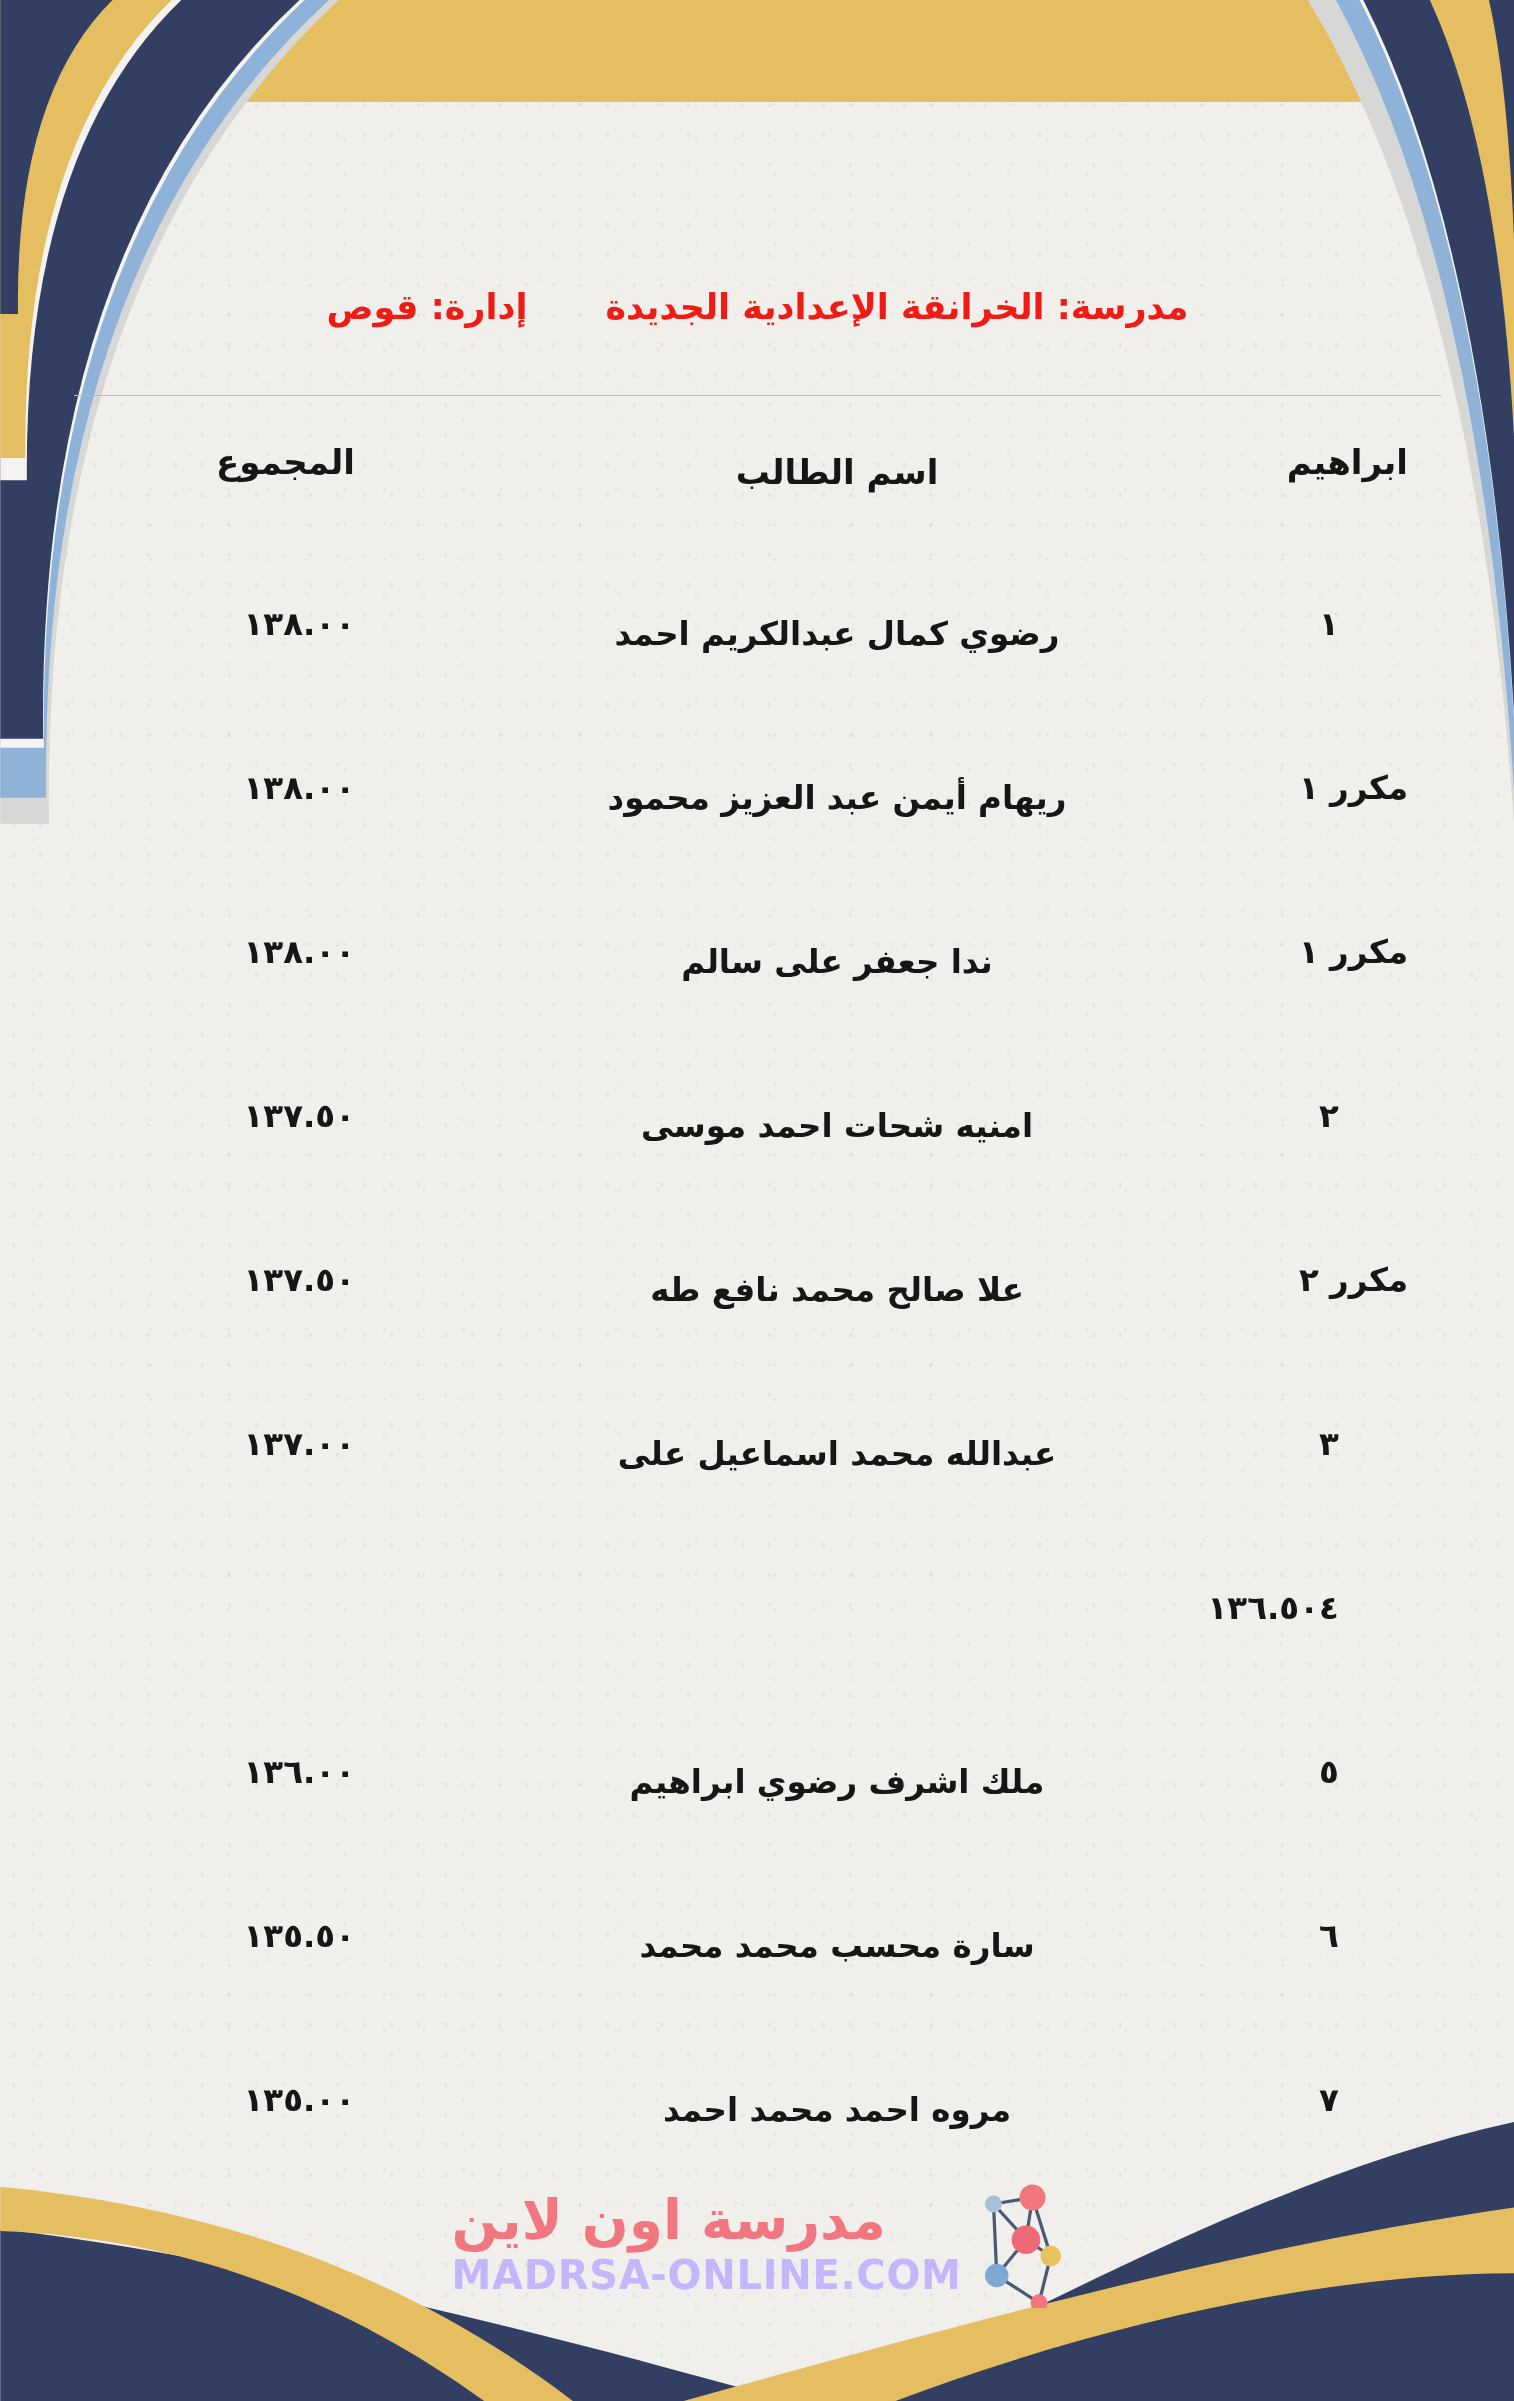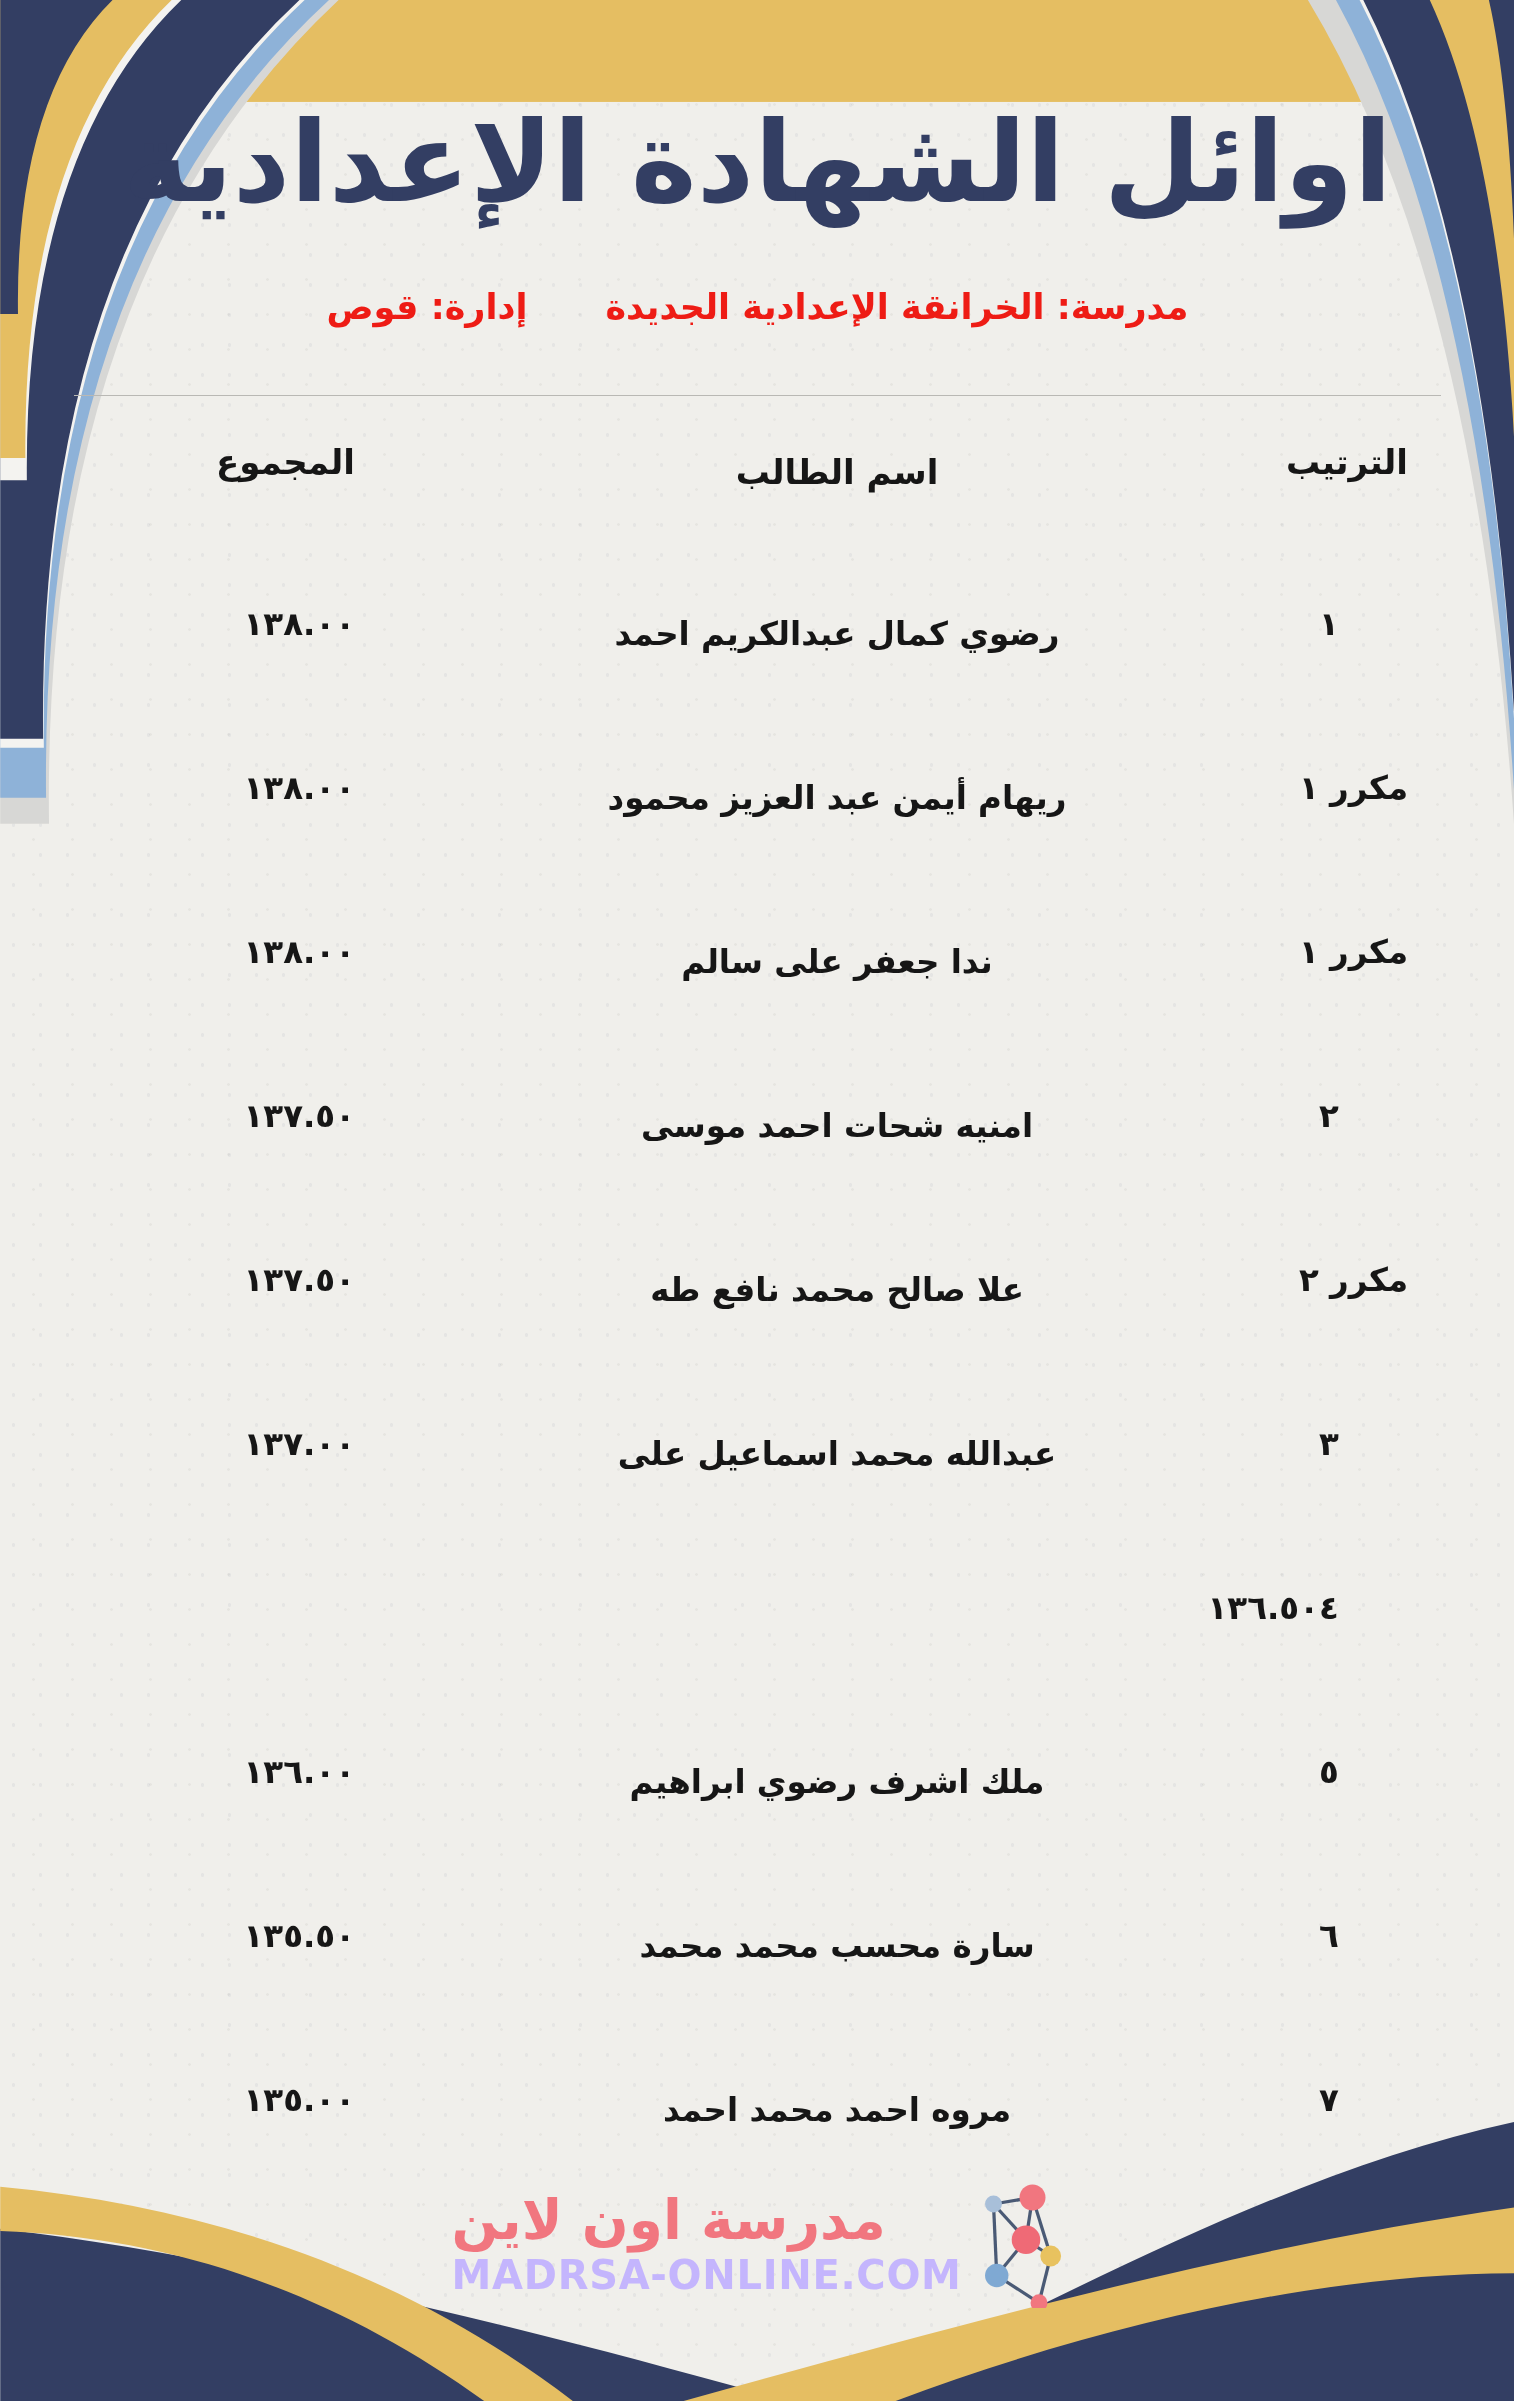--- a/index.html
+++ b/index.html
@@ -91,32 +91,31 @@
     <g>
       <path d="M0,3017 C340,3058 730,3155 1065,3250 L0,3250 Z" fill="#333e63"></path>
       <path d="M0,2960 C300,2988 560,3085 775,3250 L655,3250 C450,3102 230,3028 0,3020 Z" fill="#e5be62"></path>
       <path d="M2050,2872 C1760,2935 1470,3090 1148,3250 L2050,3250 Z" fill="#333e63"></path>
       <path d="M2050,2988 C1690,3040 1340,3135 925,3250 L1212,3250 C1500,3142 1800,3077 2050,3077 Z" fill="#e5be62"></path>
     </g>
   </svg>
 
   <div class="content">
 
-    <h1 class="title">اوائل الشهادة الإعدادية</h1>
 
     <div class="subtitle">
       <span>مدرسة: الخرانقة الإعدادية الجديدة</span>
       <span>إدارة: قوص</span>
     </div>
 
     <hr class="divider">
 
     <div class="results">
       <div class="thead">
-        <div class="cell-rank">الترتيب</div>
+        <div class="cell-rank">ابراهيم</div>
         <div class="cell-name">اسم الطالب</div>
         <div class="cell-total">المجموع</div>
       </div>
       <div class="tbody">
         <div class="trow">
           <div class="cell-rank">١</div>
           <div class="cell-name">رضوي كمال عبدالكريم احمد</div>
           <div class="cell-total">١٣٨.٠٠</div>
         </div>
         <div class="trow">

